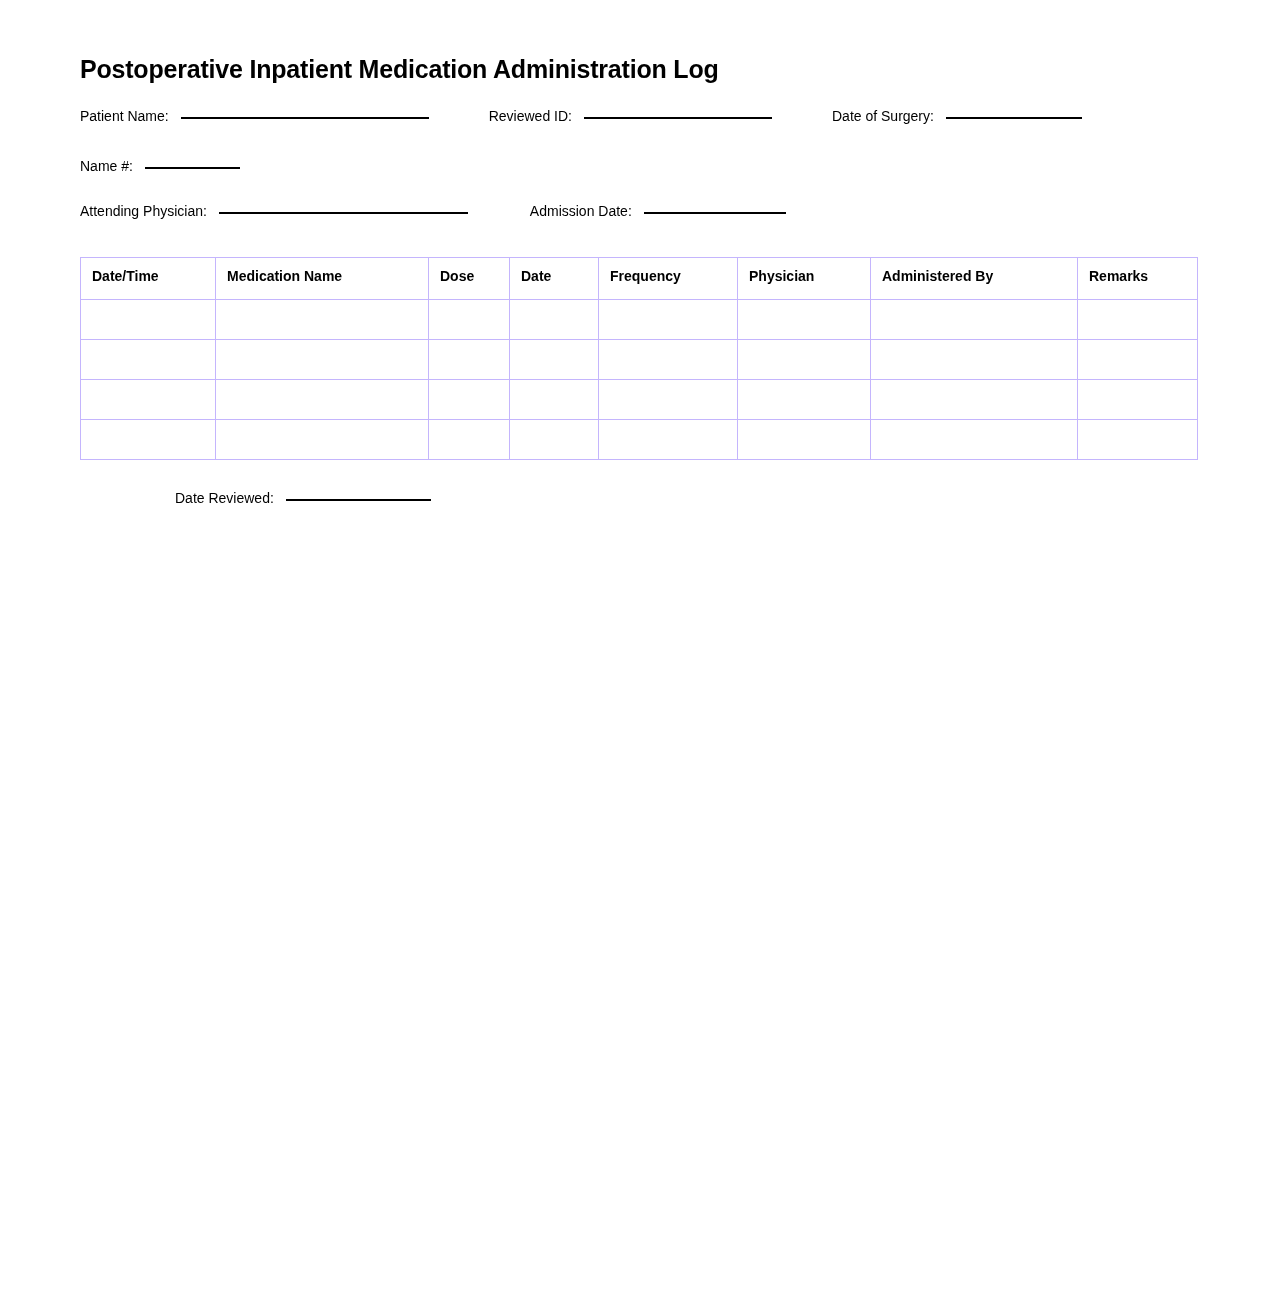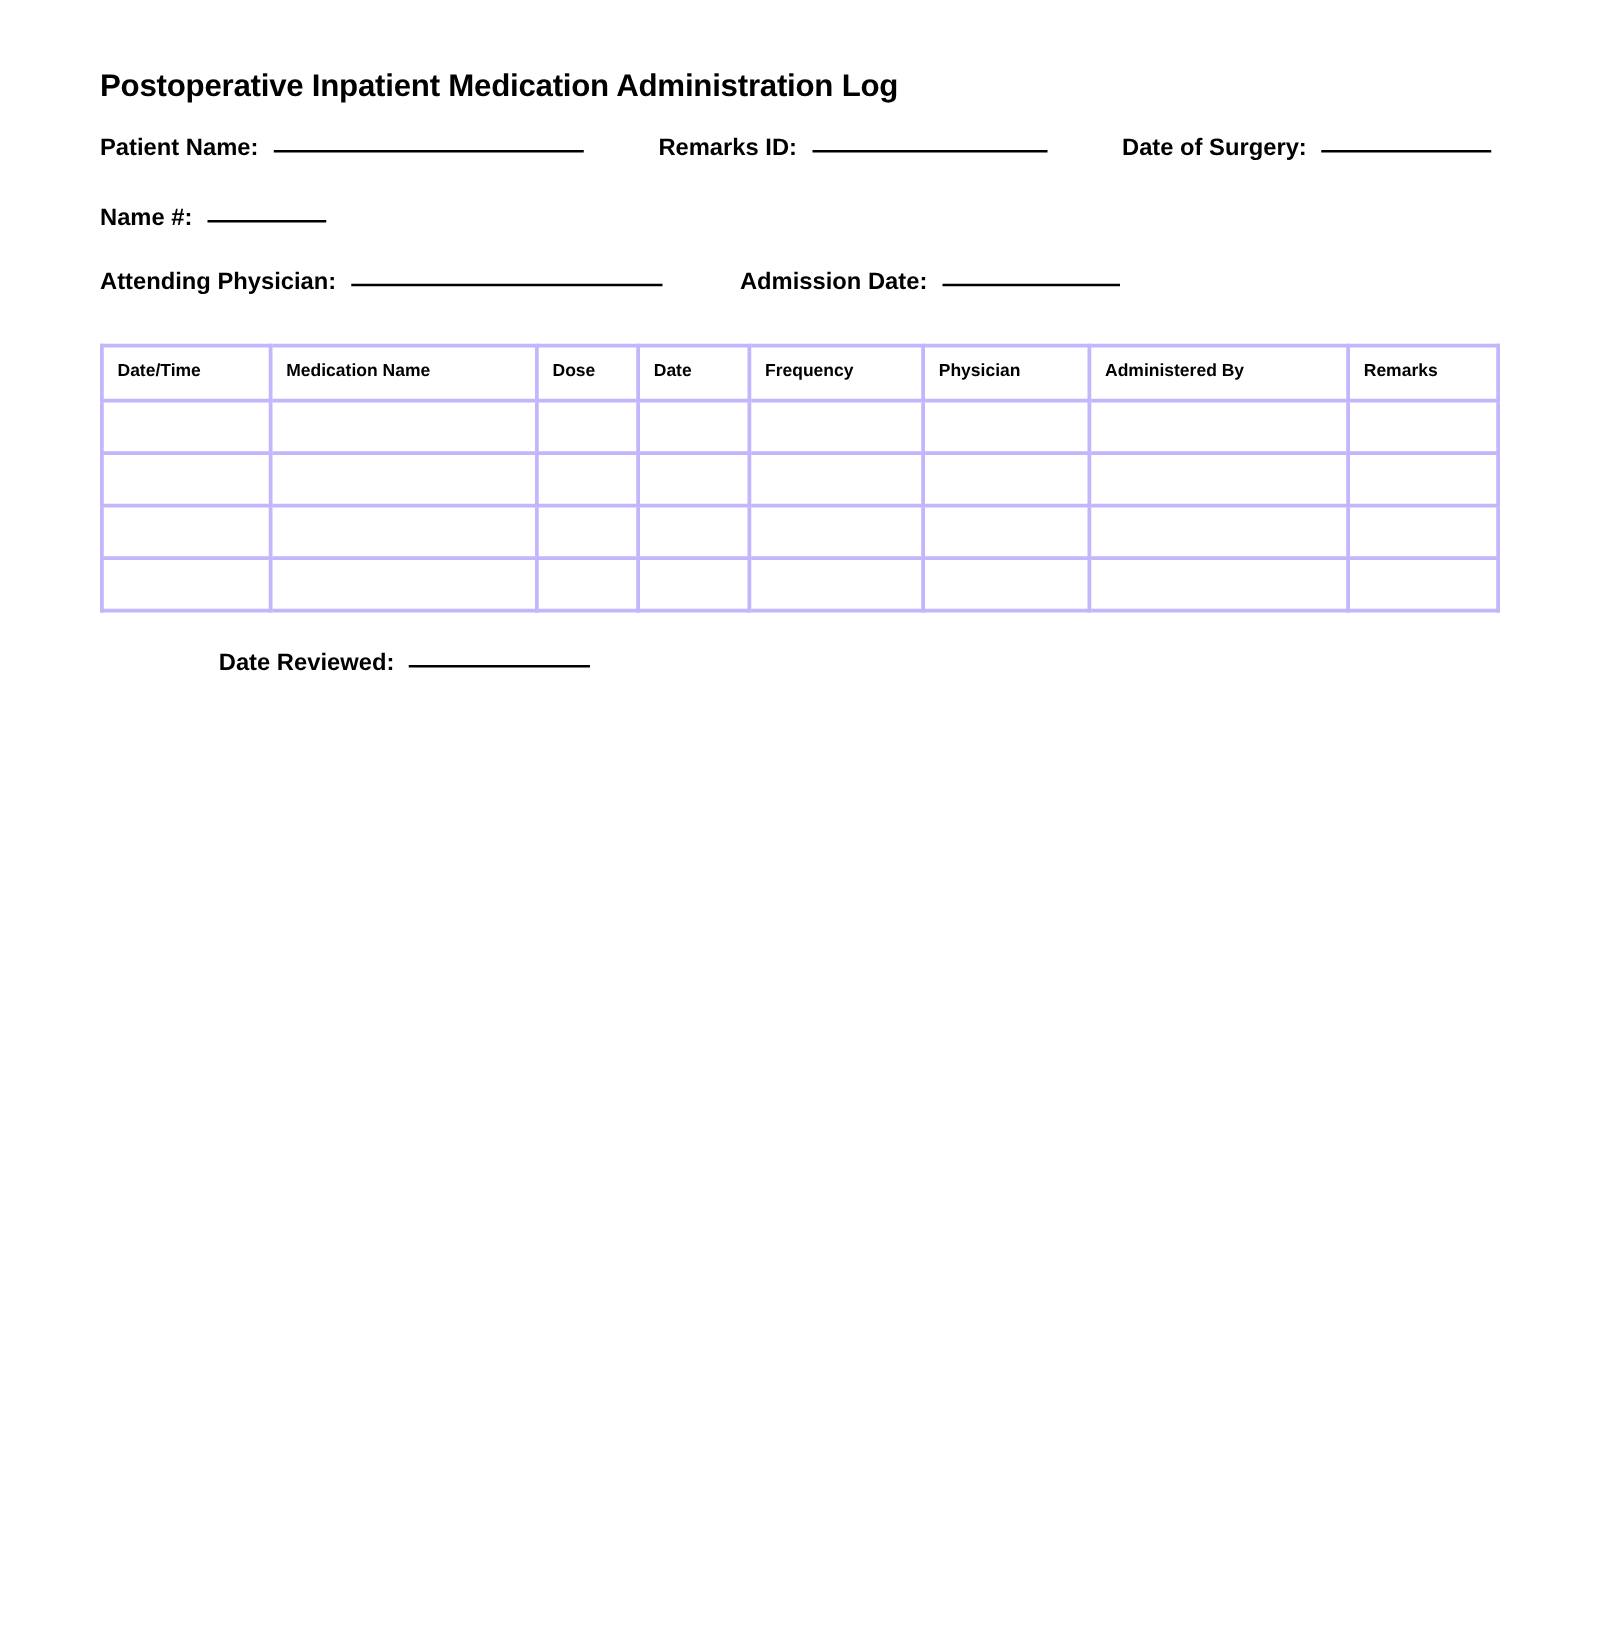--- a/index.html
+++ b/index.html
@@ -41,22 +41,22 @@
   .row-2 { margin-top: 34px; }
   .row-3 { margin-top: 28px; align-items: flex-end; }
   .footer-row { margin-top: 30px; }
 
   .field {
     display: flex;
     align-items: baseline;
     white-space: nowrap;
   }
   .field-label {
-    font-weight: bold;
-    font-size: 19px;
+    font-weight: normal;
+    font-size: 14px;
     line-height: 1.2;
   }
   .blank-line {
     display: inline-block;
     border-bottom: 2px solid #000;
     height: 0;
     margin-left: 12px;
     position: relative;
     top: -2px;
   }
@@ -79,21 +79,21 @@
 
   table.log-table {
     margin-top: 37px;
     border-collapse: collapse;
     width: 1117px;
     table-layout: fixed;
     border: 1px solid #cfcfcf;
   }
   table.log-table th,
   table.log-table td {
-    border: 3px solid #c4b5fd;
+    border: 1px solid #c4b5fd;
     padding: 0;
     vertical-align: top;
   }
   table.log-table th {
     font-size: 14px;
     font-weight: bold;
     text-align: left;
     padding: 10px 0 11px 11px;
     height: 20px;
     background: #ffffff;
@@ -119,21 +119,21 @@
 
   <h1 class="doc-title">Postoperative Inpatient Medication Administration Log</h1>
 
   <div class="field-row row-1">
     <div class="field">
       <span class="field-label">Patient Name:</span>
       <span class="blank-line w-patient-name"></span>
     </div>
     <div class="gap-a"></div>
     <div class="field">
-      <span class="field-label">Remarks ID:</span>
+      <span class="field-label">Reviewed ID:</span>
       <span class="blank-line w-patient-id"></span>
     </div>
     <div class="gap-b"></div>
     <div class="field">
       <span class="field-label">Date of Surgery:</span>
       <span class="blank-line w-surgery-date"></span>
     </div>
   </div>
 
   <div class="field-row row-2">

